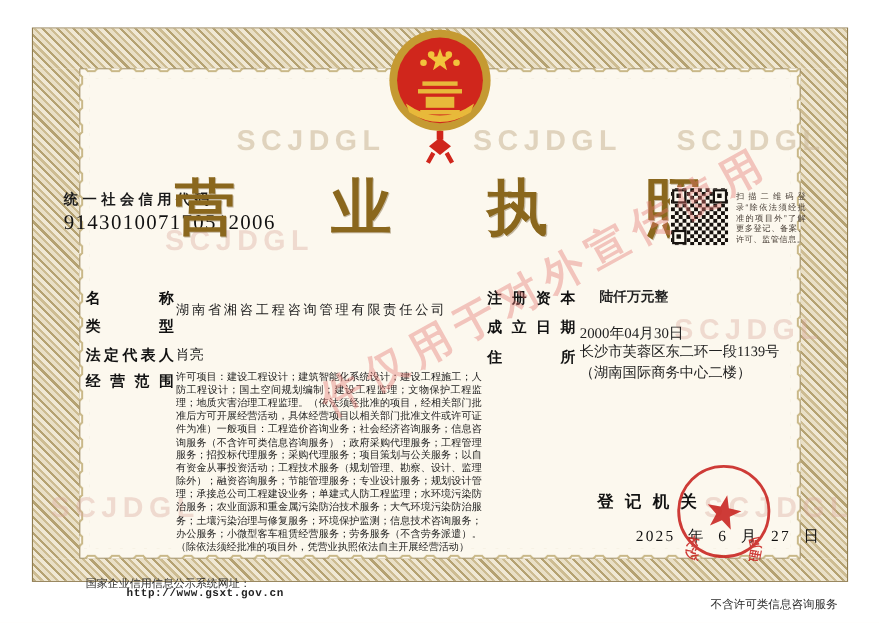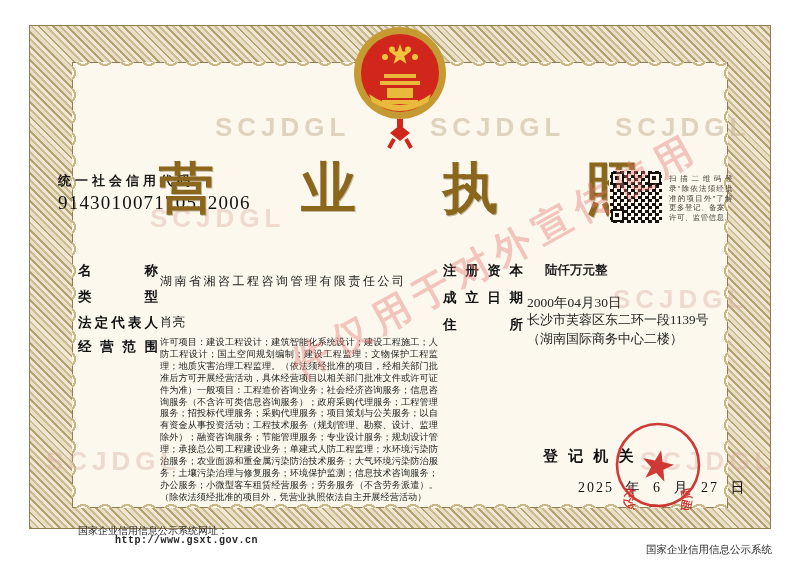--- a/index.html
+++ b/index.html
@@ -156,15 +156,15 @@
     <circle cx="45" cy="45" r="41" fill="none" stroke="#c8221e" stroke-width="2.6"></circle>
     <polygon points="45,30 48.9,41.2 60.7,41.5 51.3,48.6 54.7,60 45,53.2 35.3,60 38.7,48.6 29.3,41.5 41.1,41.2" fill="#c8221e" transform="rotate(12 45 45)"></polygon>
     <path id="sealArc" d="M 16.8,62 A 33,33 0 1 0 73.2,62" fill="none"></path>
     <text font-size="11.5" fill="#c8221e" letter-spacing="1.5" font-weight="bold" font-family="DejaVu Serif, serif">
       <textPath href="#sealArc" startOffset="50%" text-anchor="middle">长沙市市场监督管理局</textPath>
     </text>
   </svg>
 
   <div class="footer-left">国家企业信用信息公示系统网址：</div>
   <div class="footer-url">http://www.gsxt.gov.cn</div>
-  <div class="footer-right">国家企业信用信息公示系统</div>
+  <div class="footer-right">不含许可类信息咨询服务</div>
 
 </div>
 
 </body></html>

